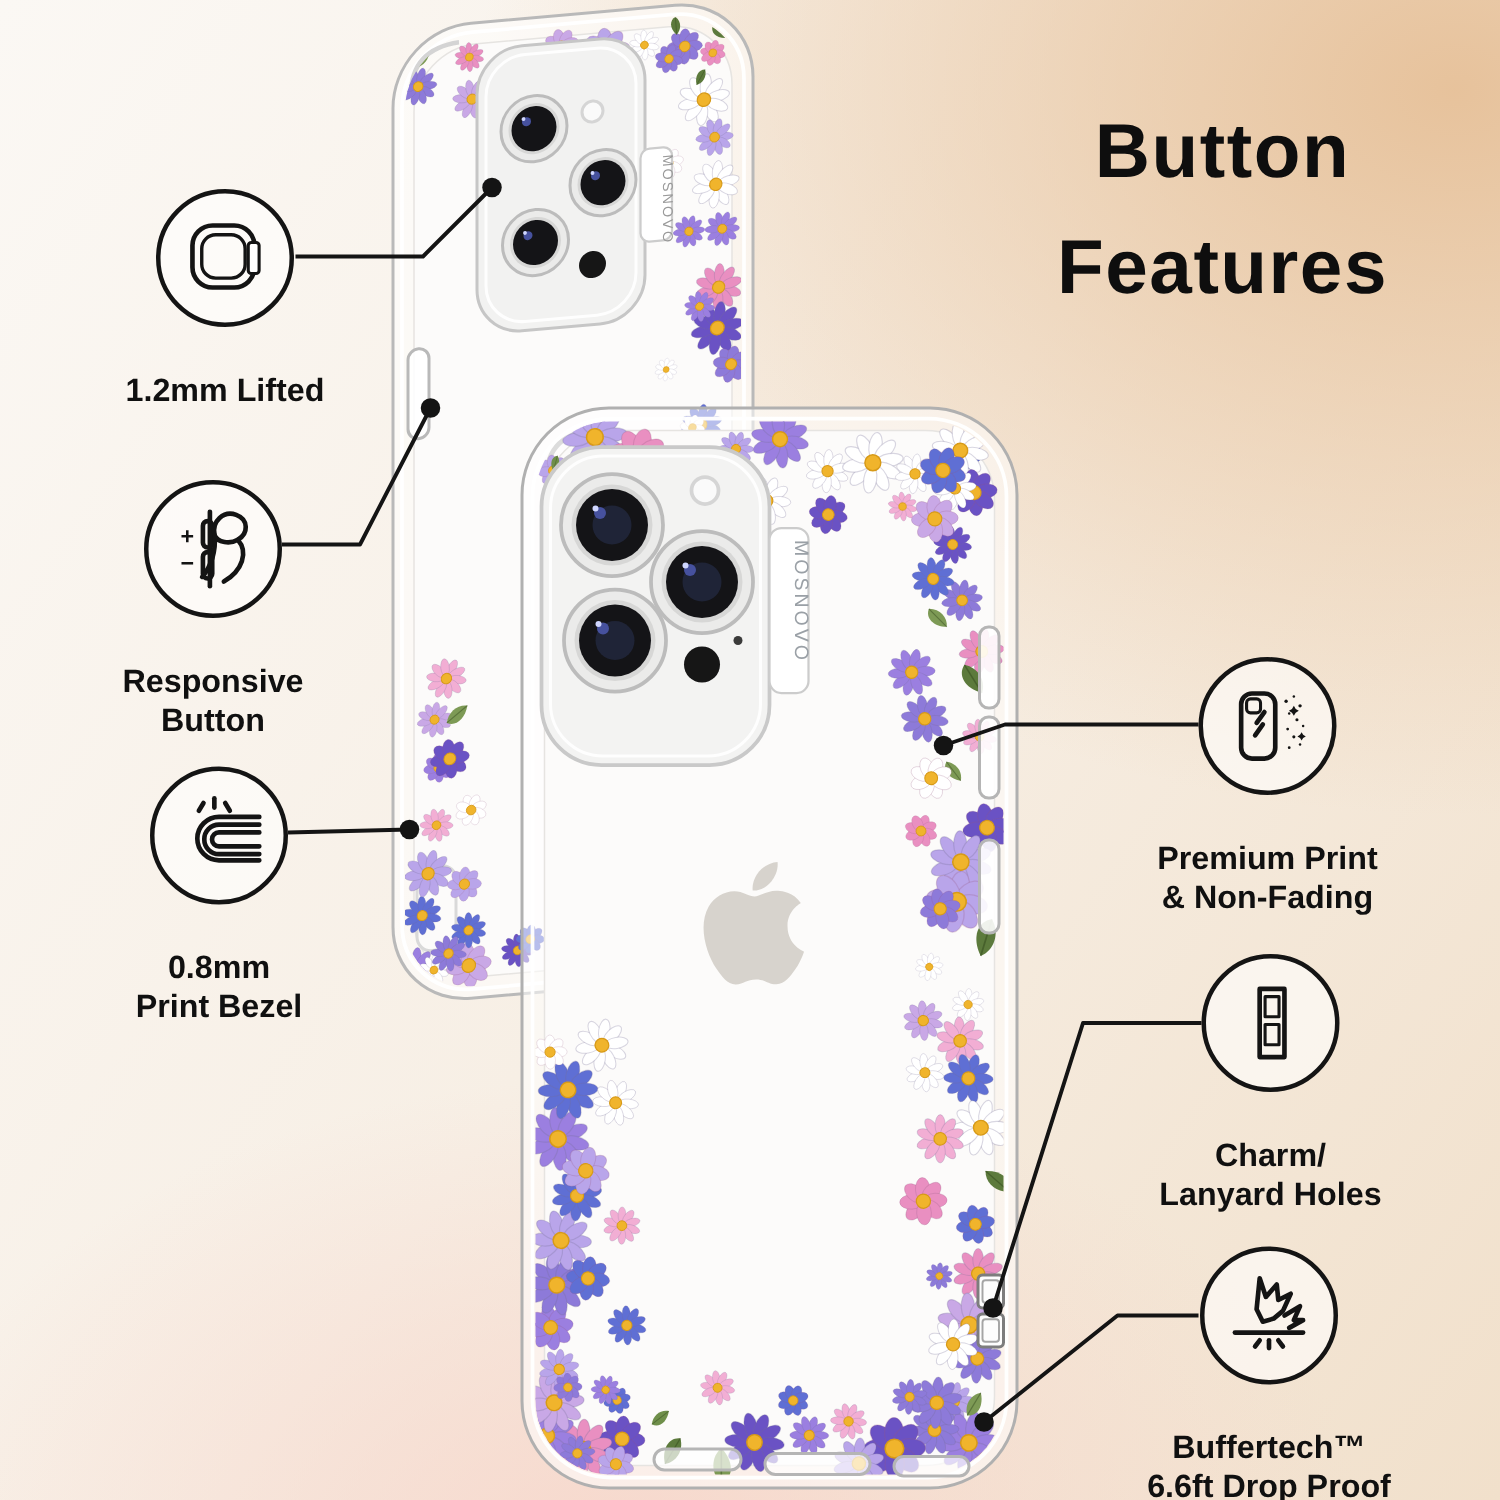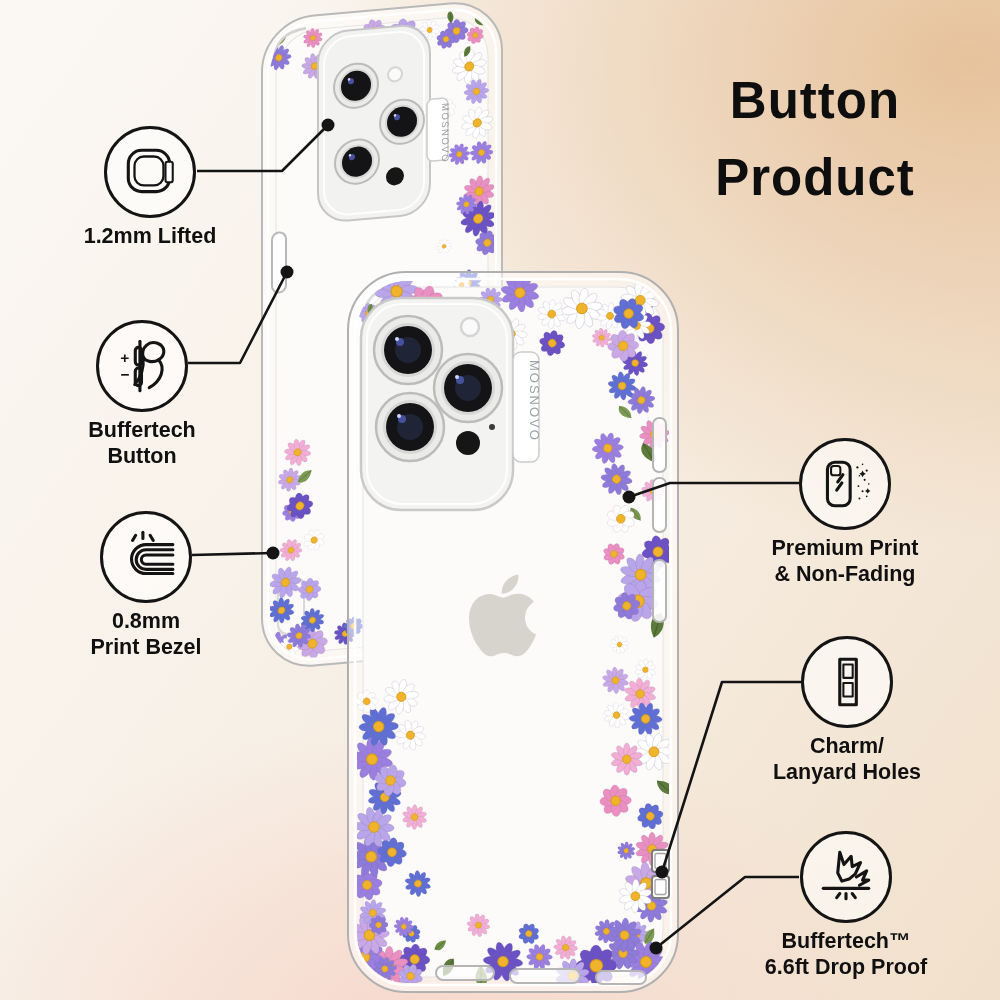--- a/index.html
+++ b/index.html
@@ -16,21 +16,21 @@
     position:absolute;left:630px;top:62px;width:370px;text-align:center;
     font-weight:bold;font-size:51px;line-height:77px;color:#0e0e0e;letter-spacing:1px;
   }
   .callout{position:absolute;width:224px;text-align:center;}
   .bubble{
     width:92px;height:92px;border:3px solid #141414;border-radius:50%;
     background:rgba(255,255,255,0.58);margin:0 auto;box-sizing:border-box;
     display:flex;align-items:center;justify-content:center;
   }
   .bubble svg{width:62px;height:62px;display:block;}
-  .label{margin-top:5px;font-weight:bold;font-size:21.5px;line-height:26px;color:#101010;}
+  .label{margin-top:29px;font-weight:bold;font-size:21.5px;line-height:26px;color:#101010;}
   .label span{display:block;}
   #co-camera-ring{left:38px;top:126px;}
   #co-responsive{left:30px;top:320px;}
   #co-bezel{left:34px;top:511px;}
   #co-print{left:733px;top:438px;}
   #co-charm{left:735px;top:636px;}
   #co-buffer{left:734px;top:831px;}
   .ic{stroke:#141414;stroke-width:3;fill:none;stroke-linecap:round;stroke-linejoin:round;}
 </style>
 </head>
@@ -403,21 +403,21 @@
       <circle cx="287" cy="272" r="6.5"></circle>
       <circle cx="273" cy="553" r="6.5"></circle>
       <circle cx="629" cy="497" r="6.5"></circle>
       <circle cx="662" cy="872" r="6.5"></circle>
       <circle cx="656" cy="948" r="6.5"></circle>
     </g>
   </svg>
 
   <div class="title">
     <div>Button</div>
-    <div>Product</div>
+    <div>Features</div>
   </div>
 
   <div class="callout" id="co-camera-ring">
     <div class="bubble">
       <svg viewBox="0 0 60 60">
         <g class="ic">
           <rect x="9" y="9" width="40" height="40" rx="13"></rect>
           <rect x="15" y="15" width="28" height="28" rx="9" stroke-width="2.2"></rect>
           <rect x="45" y="20" width="7" height="20" rx="2" stroke-width="2" fill="#ffffff"></rect>
         </g>
@@ -437,21 +437,21 @@
           <rect x="23.5" y="32" width="6" height="17" rx="3"></rect>
           <path d="M31,21 C29,12 37,5 45,8 C53,11 53,20 46,24 C41,27 33,26 31,21 Z"></path>
           <path d="M46,24 C53,32 49,44 37,51"></path>
           <path d="M31,21 C32,31 29,41 23,48"></path>
         </g>
         <text x="9" y="27" font-size="15" font-weight="bold" fill="#141414" font-family="Liberation Sans, sans-serif">+</text>
         <text x="9" y="44" font-size="15" font-weight="bold" fill="#141414" font-family="Liberation Sans, sans-serif">−</text>
       </svg>
     </div>
     <div class="label">
-      <span>Buffertech</span>
+      <span>Responsive</span>
         <span>Button</span>
     </div>
   </div>
 
   <div class="callout" id="co-bezel">
     <div class="bubble">
       <svg viewBox="0 0 60 60">
         <g class="ic" stroke-width="2.6">
           <path d="M20,9 L17,14"></path>
             <path d="M27,6 L27,12"></path>

